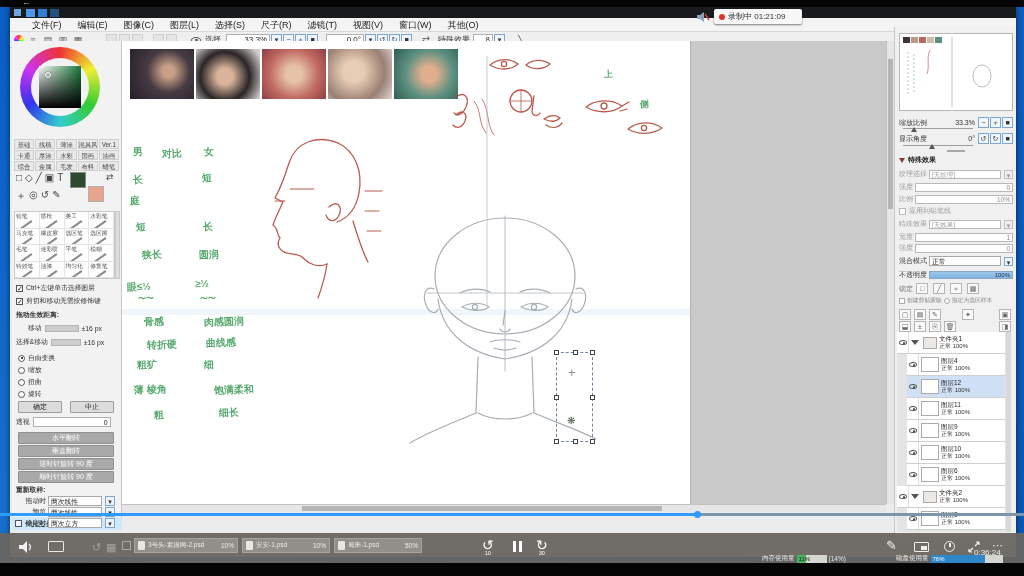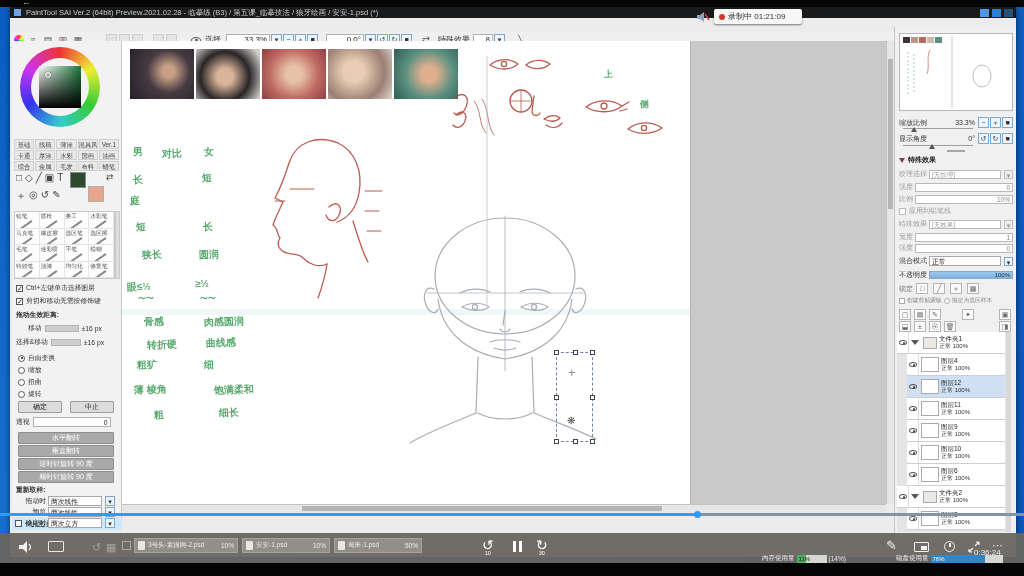--- a/index.html
+++ b/index.html
@@ -108,26 +108,37 @@
 <div class="screen">
 
   <div class="r strip-top">
     <span class="r" style="left:22px;top:-1px">←</span>
   </div>
 
   <div class="r win">
 
     <div class="r titlebar">
       <span class="appicon"></span>
-      <span class="ttl">PaintTool SAI Ver.2 (64bit) Preview.2021.02.28 - 临摹练 (B3) / 第五课_临摹技法 / 狼牙绘画 / 安安-1.psd (*)</span>
       <span class="winbtn" style="background:#4f97e8"></span>
       <span class="winbtn" style="background:#2f7fd8"></span>
       <span class="winbtn" style="background:#25507e"></span>
     </div>
 
+    <div class="r menubar">
+      <span>文件(F)</span>
+      <span>编辑(E)</span>
+      <span>图像(C)</span>
+      <span>图层(L)</span>
+      <span>选择(S)</span>
+      <span>尺子(R)</span>
+      <span>滤镜(T)</span>
+      <span>视图(V)</span>
+      <span>窗口(W)</span>
+      <span>其他(O)</span>
+    </div>
 
     <div class="r toolbar">
       <span class="wheelmini"></span>
       <span class="tb-ico">≡</span>
       <span class="tb-ico">▤</span>
       <span class="tb-ico">▥</span>
       <span class="tb-ico">▦</span>
       <span class="sqd" style="margin-left:22px"></span>
       <span class="sqd"></span>
       <span class="sqd"></span>

